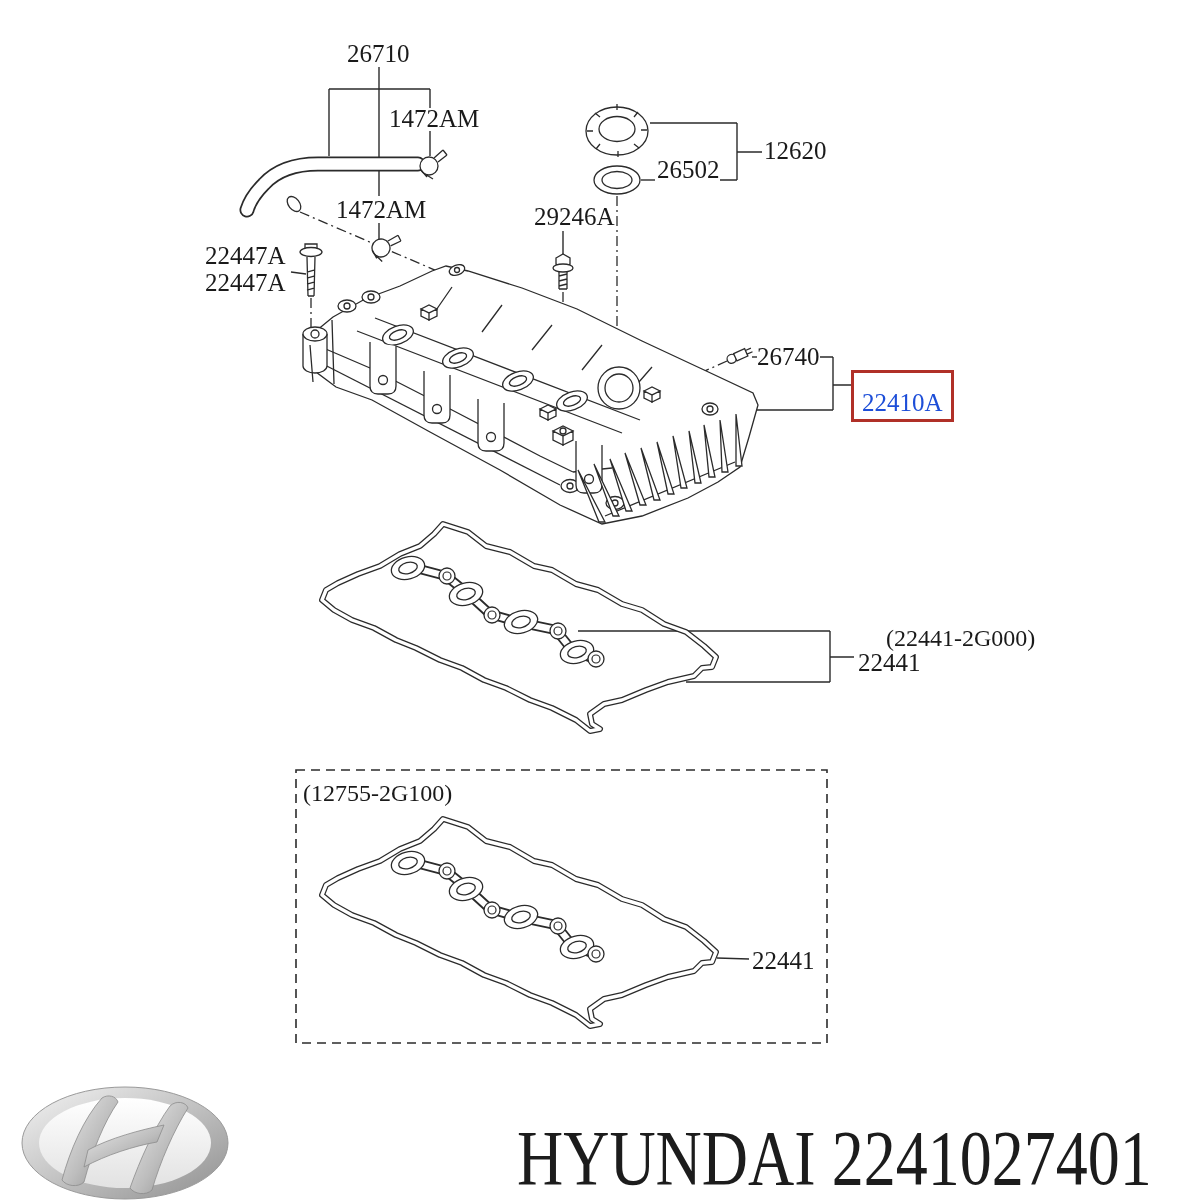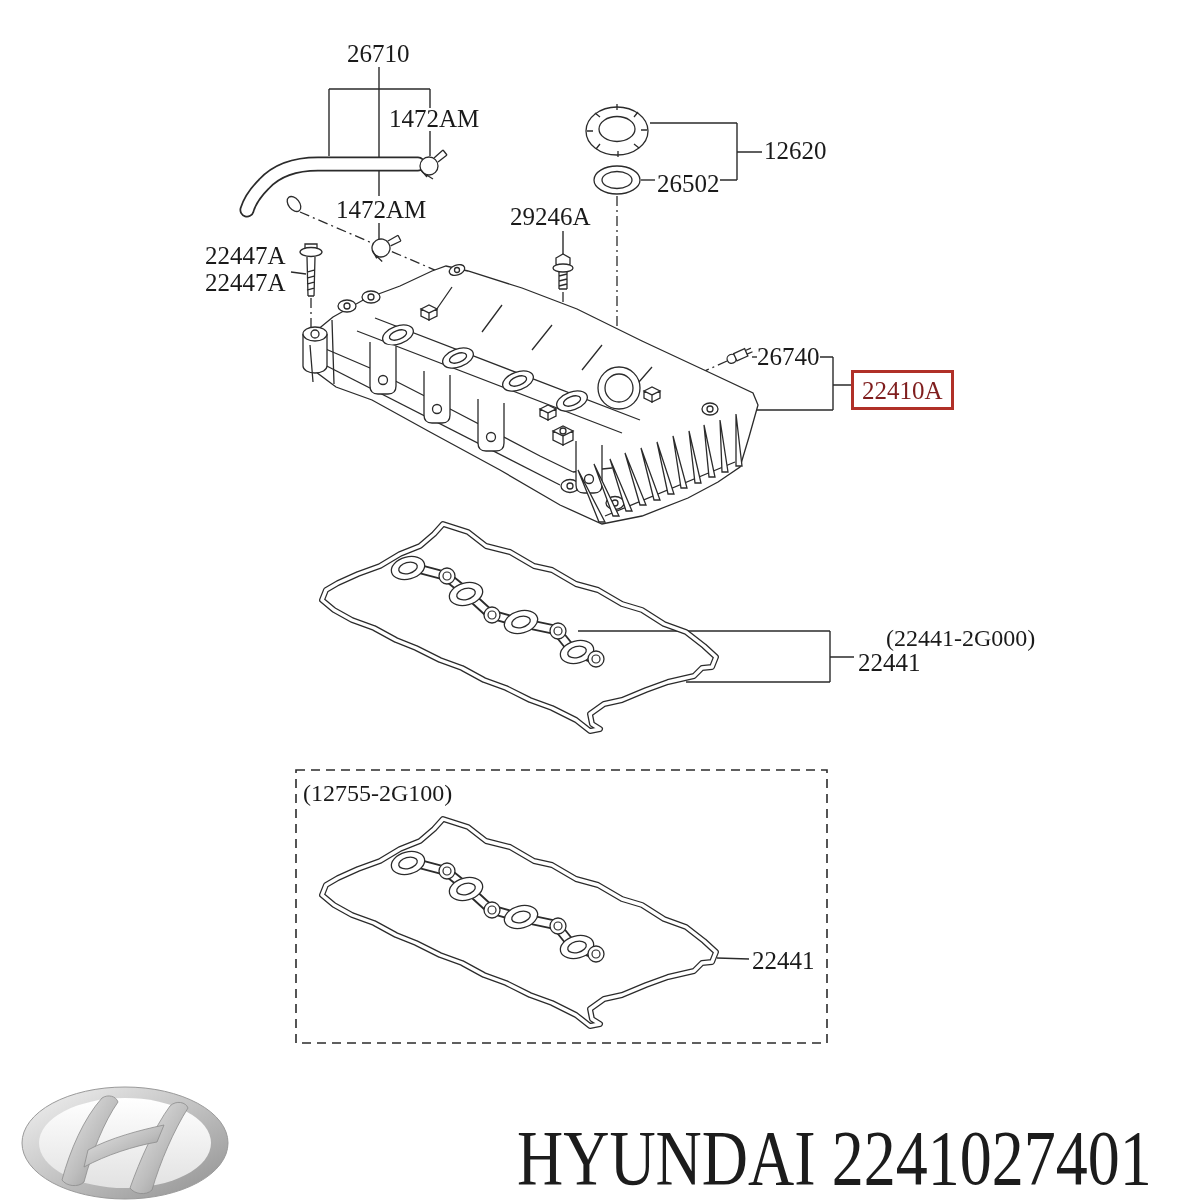--- a/index.html
+++ b/index.html
@@ -1,22 +1,22 @@
 <!DOCTYPE html>
 <html><head>
 <meta charset="utf-8">
 <style>
   html,body{margin:0;padding:0;background:#ffffff;}
   #stage{position:relative;width:1156px;height:1200px;background:#ffffff;overflow:hidden;
          font-family:Liberation Serif, serif;}
   #lineart{position:absolute;left:0;top:0;}
   .lbl{position:absolute;font-size:25px;color:#1a1a1a;white-space:nowrap;line-height:1.05;}
   .lbl-sm{font-size:24px;}
-  .hl-box{position:absolute;border:3px solid #b03028;padding:4px 8px 2px 8px;
-          font-size:25px;color:#7f1d1d;background:#ffffff;white-space:nowrap;}
+  .hl-box{position:absolute;border:3px solid #b03028;padding:16px 8px 2px 8px;
+          font-size:25px;color:#1d4ed8;background:#ffffff;white-space:nowrap;}
   .footer-text{position:absolute;left:517px;top:1113px;font-size:78px;color:#1c1c1c;
                white-space:nowrap;transform:scaleX(0.82);transform-origin:left top;}
   .footer-text .num{margin-left:20px;}
   svg .ln{stroke:#2b2b2b;stroke-width:1.4;fill:none;}
   svg .dash{stroke:#2b2b2b;stroke-width:1.3;fill:none;stroke-dasharray:10 4 2 4;}
   svg .part{stroke:#2b2b2b;stroke-width:1.3;fill:#ffffff;}
   svg .partn{stroke:#2b2b2b;stroke-width:1.3;fill:none;}
 </style>
 </head>
 <body>
@@ -257,22 +257,22 @@
       <path d="M130,1188 C140,1160 154,1128 170,1106 C176,1100 186,1102 188,1108
                C174,1130 160,1162 152,1190 C146,1196 134,1194 130,1188 Z" fill="url(#hGrad)" stroke="#8c8c8c" stroke-width="0.8"></path>
       <path d="M88,1150 C110,1138 140,1130 164,1125 L157,1142 C134,1146 106,1155 84,1167 Z" fill="url(#hGrad)" stroke="#8c8c8c" stroke-width="0.8"></path>
     </g>
   </svg>
 
   <div class="lbl" style="left:347px;top:41px;">26710</div>
   <div class="lbl" style="left:389px;top:106px;">1472AM</div>
   <div class="lbl" style="left:336px;top:197px;">1472AM</div>
   <div class="lbl" style="left:764px;top:138px;">12620</div>
-  <div class="lbl" style="left:657px;top:171px;text-align:center;">26502</div>
-  <div class="lbl" style="left:510px;top:204px;">29246A</div>
+  <div class="lbl" style="left:657px;top:157px;text-align:center;">26502</div>
+  <div class="lbl" style="left:534px;top:204px;">29246A</div>
   <div class="lbl" style="left:205px;top:243px;">22447A</div>
   <div class="lbl" style="left:205px;top:270px;">22447A</div>
   <div class="lbl" style="left:757px;top:344px;">26740</div>
 
   <div class="hl-box" style="left: 851px; top: 370px; border-color: rgb(176, 48, 40);">
     <span>22410A</span>
   </div>
 
   <div class="lbl lbl-sm" style="left:886px;top:626px;">(22441-2G000)</div>
   <div class="lbl" style="left:858px;top:650px;">22441</div>

